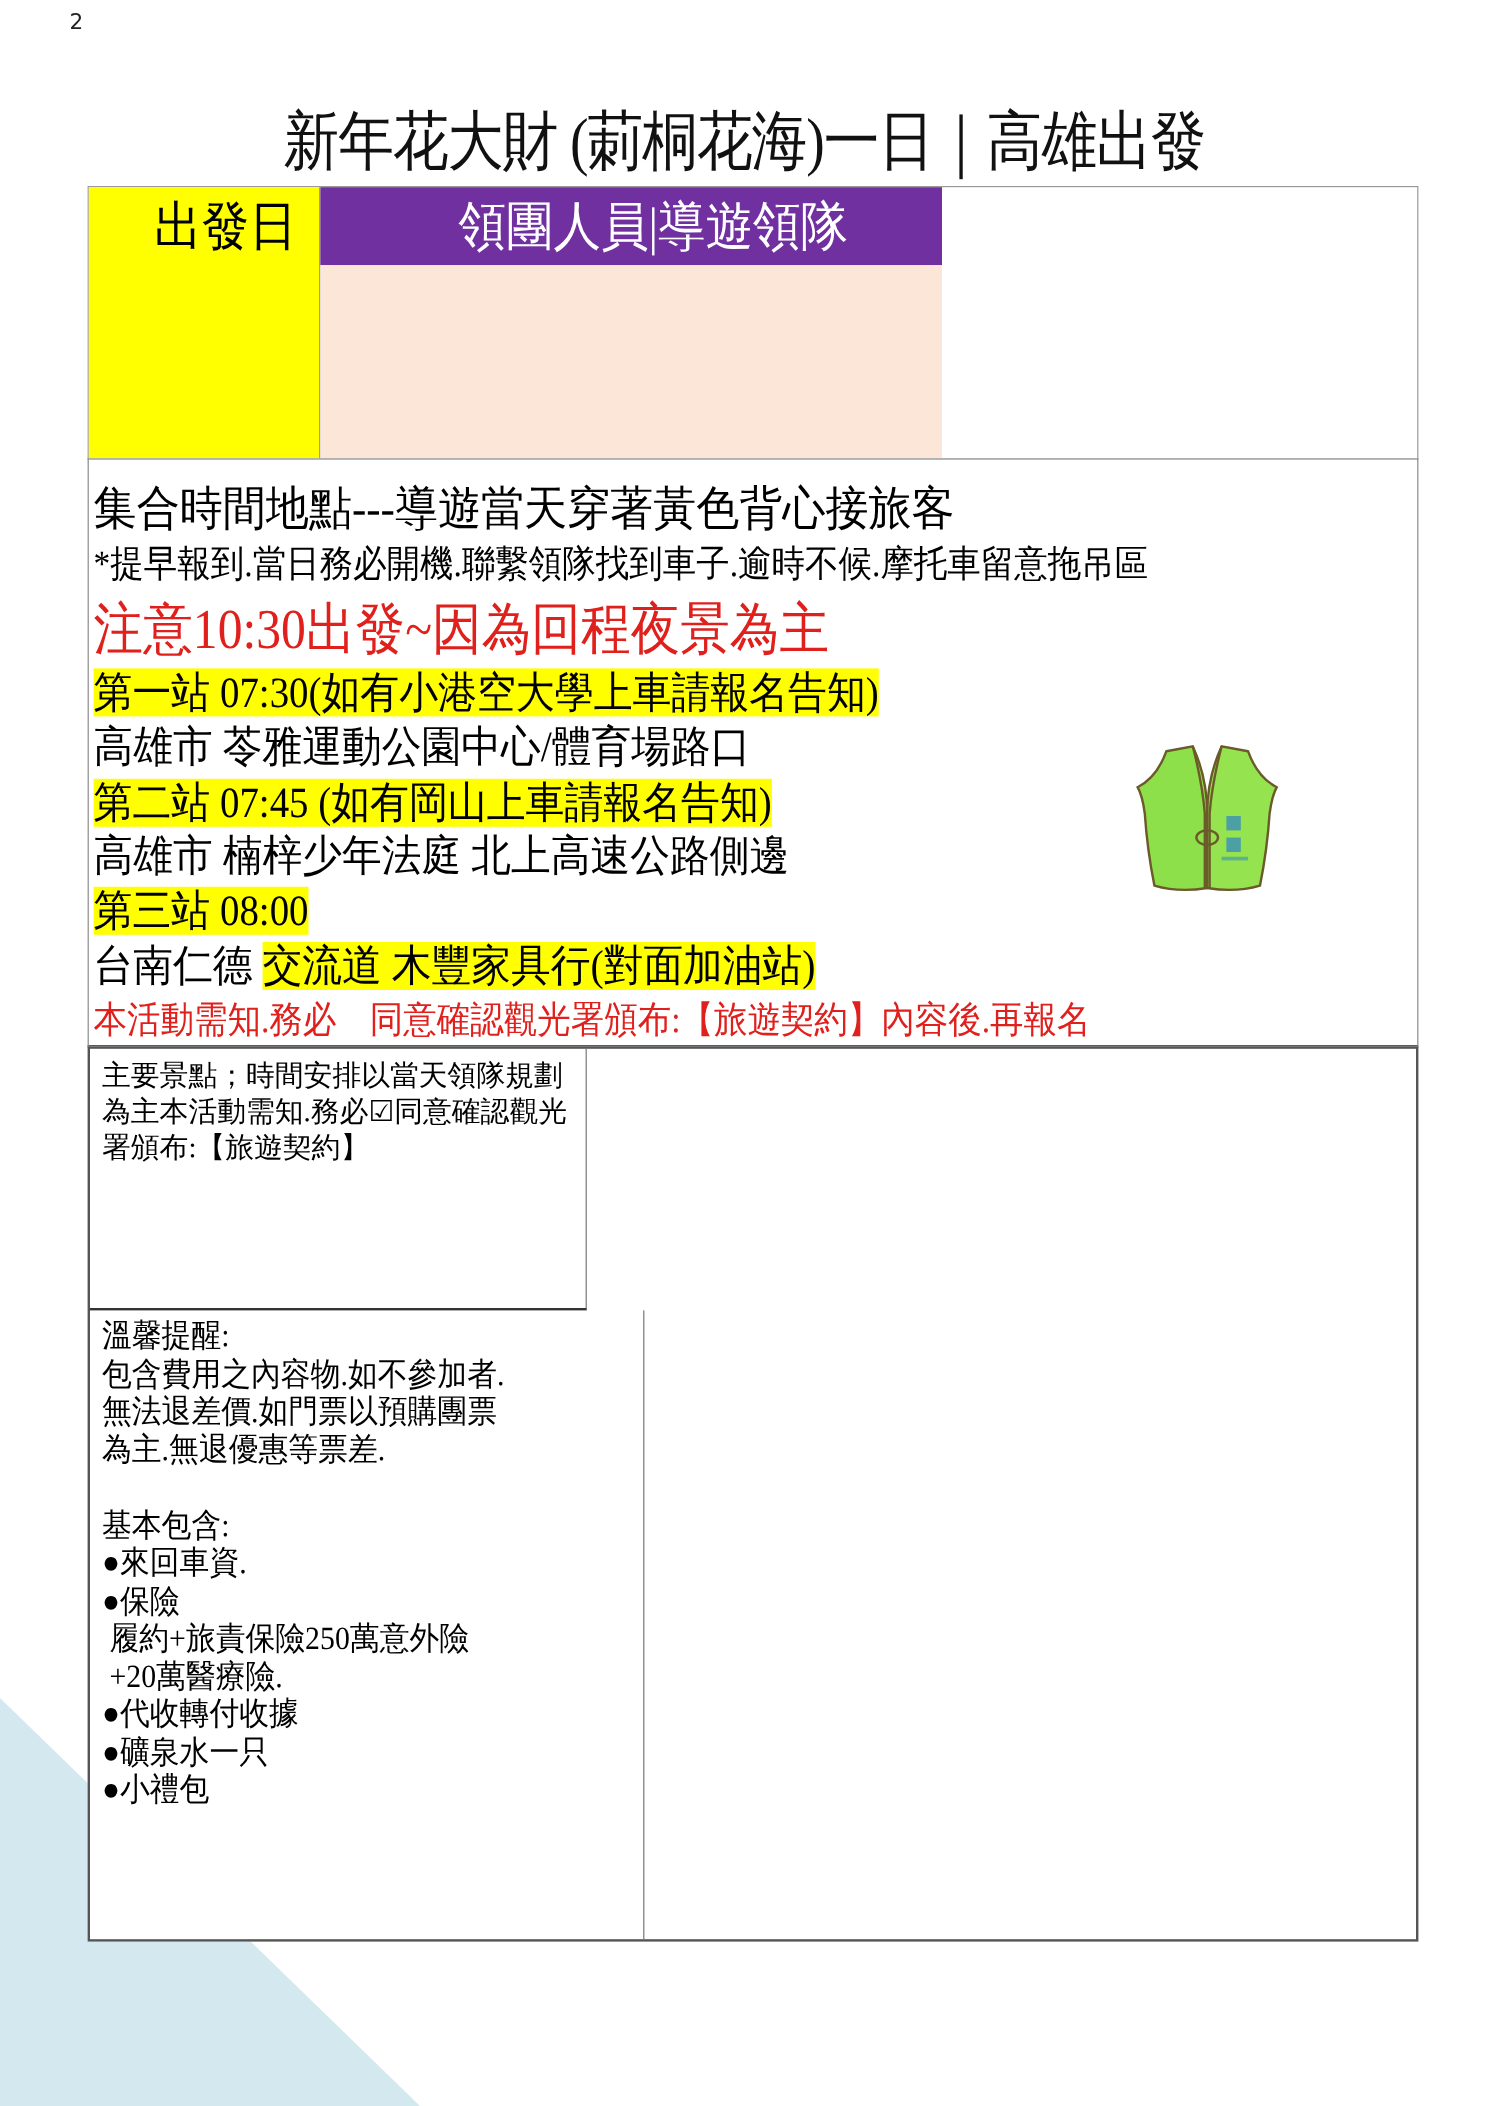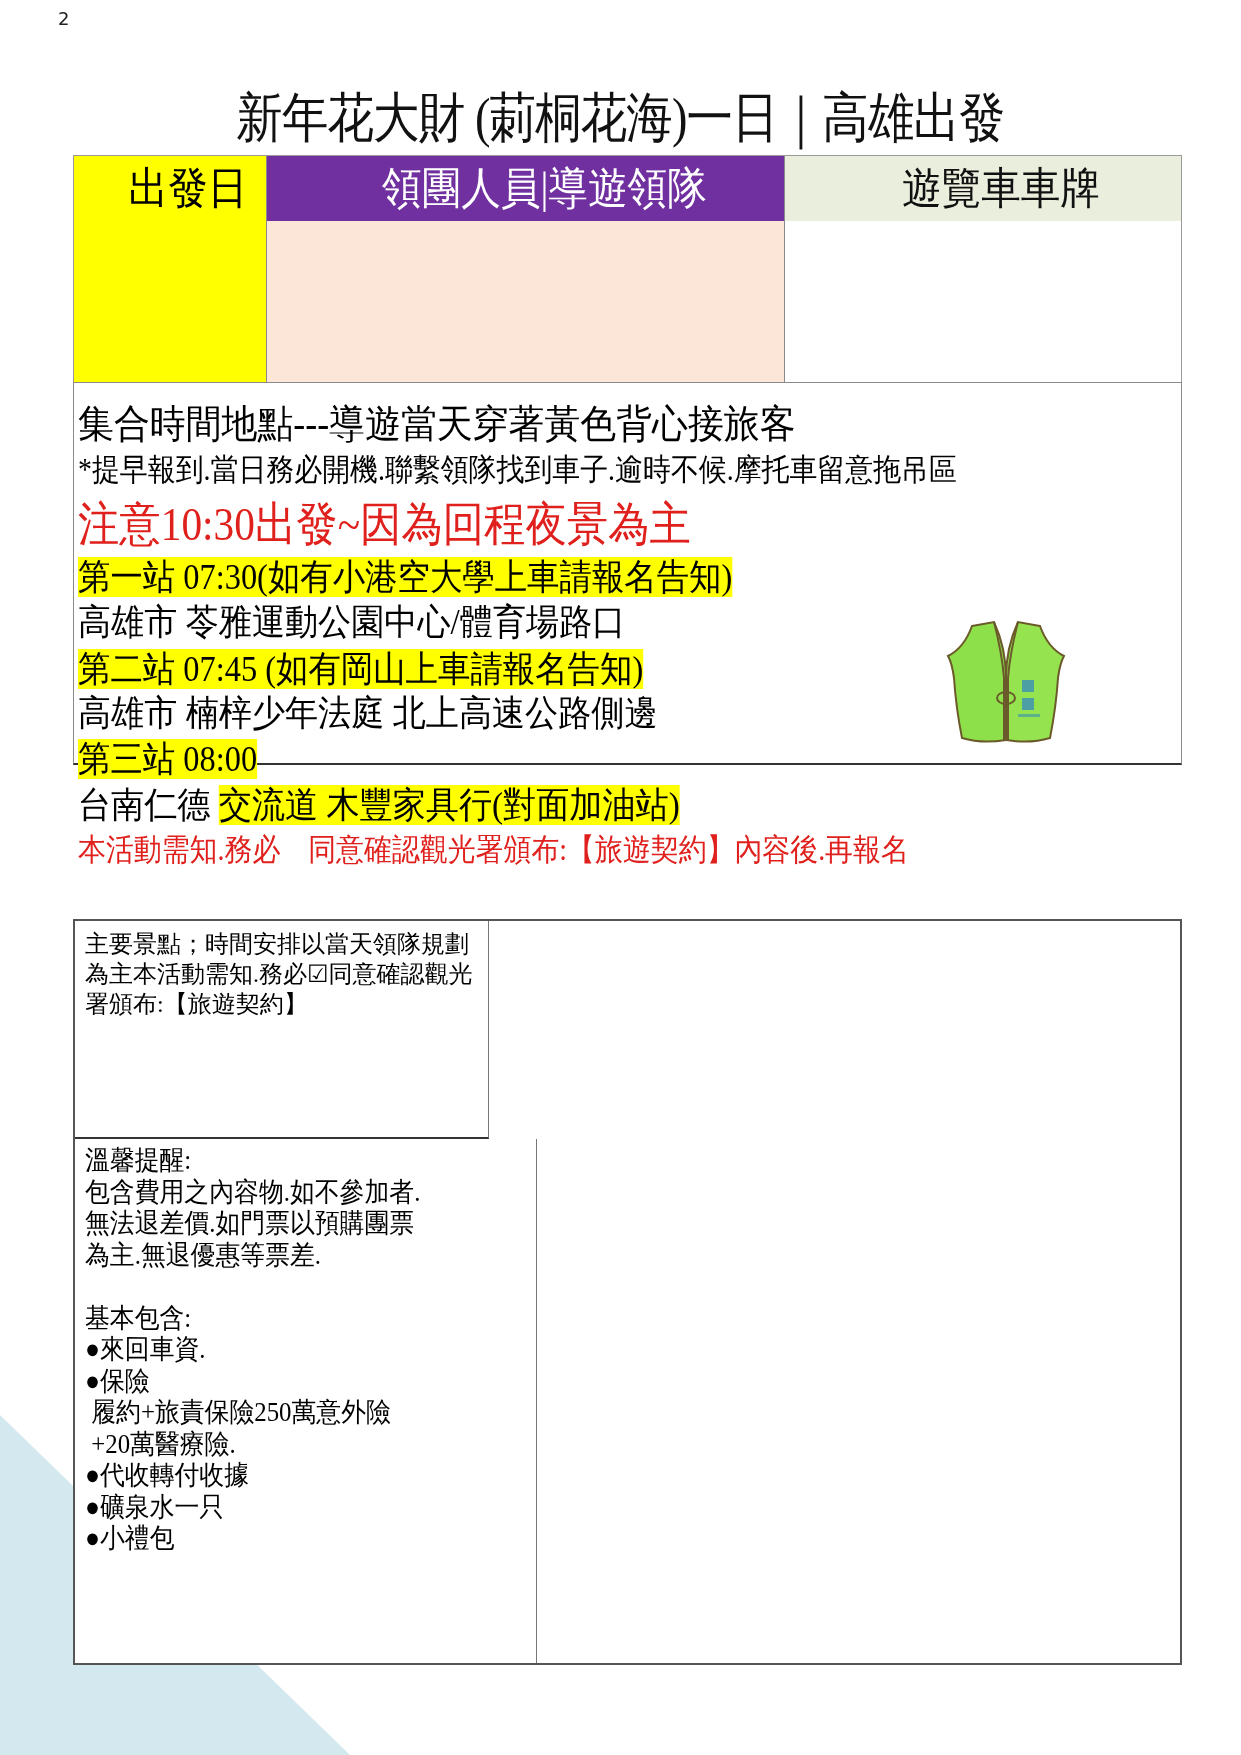--- a/index.html
+++ b/index.html
@@ -38,21 +38,21 @@
     font-size: 44px;
     padding-left: 36px;
   }
   .col-leader .hdr { background: #7030a0; color: #fff; }
   .col-leader .body { position: absolute; top: 65px; left: 0; right: 0; bottom: 0; background: #fce6d8; }
   .col-bus .hdr { background: #eaeedd; color: #111; }
   .hdr span { display: inline-block; transform: scaleX(0.9); }
 
   
   .info-box {
-    position: absolute; left: 73px; top: 382px; width: 1109px; height: 383px;
+    position: absolute; left: 73px; top: 382px; width: 1109px; height: 491px;
     border: 1px solid #8a8a8a; border-bottom: 2px solid #333; box-sizing: border-box;
     z-index: 1; background: #fff;
   }
   .line { position: absolute; left: 4px; white-space: nowrap; transform-origin: left center; }
   .hl { background: #ffff00; }
   .l1 { top: 14px; font-size: 39px; transform: scaleX(0.92); }
   .l2 { top: 66px; font-size: 31px; transform: scaleX(0.9); }
   .l3 { top: 110px; font-size: 47px; color: #e0201c; transform: scaleX(0.88); }
   .l4 { top: 170px; font-size: 36px; transform: scaleX(0.9); }
   .l5 { top: 215px; font-size: 36px; transform: scaleX(0.92); }
@@ -60,21 +60,21 @@
   .l7 { top: 306px; font-size: 36px; transform: scaleX(0.92); }
   .l8 { top: 352px; font-size: 36px; transform: scaleX(0.9); }
   .l9 { top: 398px; font-size: 36px; transform: scaleX(0.92); }
   .l10 { top: 446px; font-size: 31px; color: #e0201c; transform: scaleX(0.9); }
   .vest {
     position: absolute; left: 868px; top: 225px; width: 128px; height: 140px;
   }
 
   
   .bottom-table {
-    position: absolute; left: 73px; top: 919px; width: 1109px; height: 746px;
+    position: absolute; left: 73px; top: 872px; width: 1109px; height: 746px;
     border: 2px solid #555; box-sizing: border-box; z-index: 1; background: #fff;
   }
   .cell { position: absolute; box-sizing: border-box; }
   .c-attr-label { left: 0; top: 0; width: 414px; height: 218px; border-right: 1px solid #777; border-bottom: 2px solid #333; padding: 8px 10px; font-size: 24px; line-height: 30px; }
   .c-attr-list { left: 414px; top: 0; right: 0; height: 218px; background: #fde8fc; border-bottom: 2px solid #333; padding: 12px 12px; }
   .c-attr-list div { font-size: 31px; line-height: 53px; white-space: nowrap; transform: scaleX(0.92); transform-origin: left center; }
   .c-notes { left: 0; top: 218px; width: 462px; bottom: 0; border-right: 1px solid #777; padding: 6px 10px; font-size: 27px; line-height: 31.5px; }
   .c-notes div { white-space: nowrap; transform: scaleX(0.92); transform-origin: left center; }
   .c-include { left: 414px; top: 218px; right: 0; bottom: 0; padding: 8px 12px; }
   .c-include div { white-space: nowrap; font-size: 31px; line-height: 45px; transform: scaleX(0.92); transform-origin: left center; }
@@ -98,26 +98,20 @@
 <div class="top-table">
   <div class="col col-date">
     <div class="hdr">
         <span>出發日</span>
       </div>
     <div class="body"></div>
   </div>
   <div class="col col-leader">
     <div class="hdr">
         <span>領團人員|導遊領隊</span>
-      </div>
-    <div class="body"></div>
-  </div>
-  <div class="col col-bus">
-    <div class="hdr">
-        <span>遊覽車車牌</span>
       </div>
     <div class="body"></div>
   </div>
 </div>
 
 <div class="info-box">
   <div class="line l1">集合時間地點---導遊當天穿著黃色背心接旅客</div>
   <div class="line l2">*提早報到.當日務必開機.聯繫領隊找到車子.逾時不候.摩托車留意拖吊區</div>
   <div class="line l3">注意10:30出發~因為回程夜景為主</div>
   <div class="line l4"><span class="hl">第一站 07:30(如有小港空大學上車請報名告知)</span></div>

